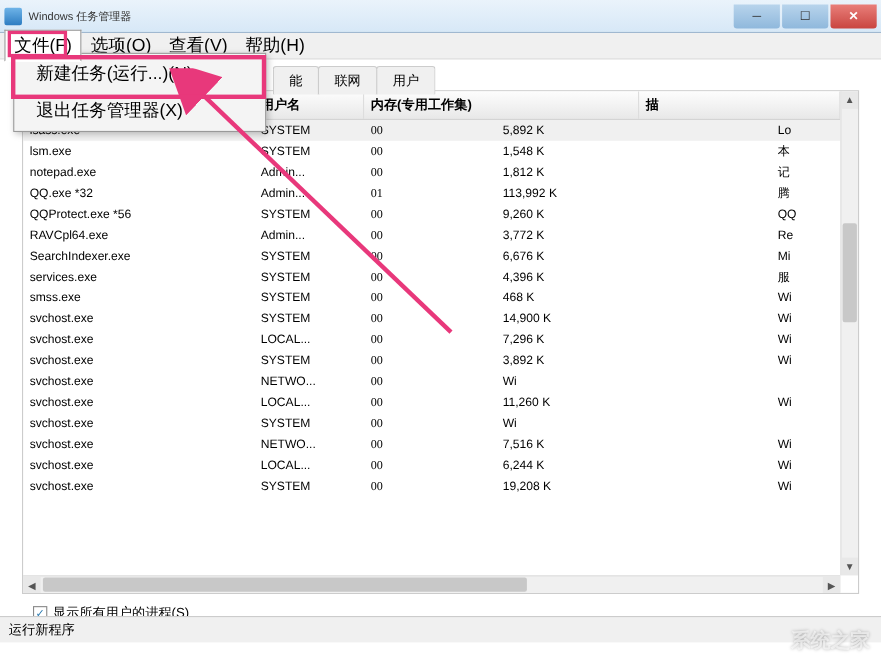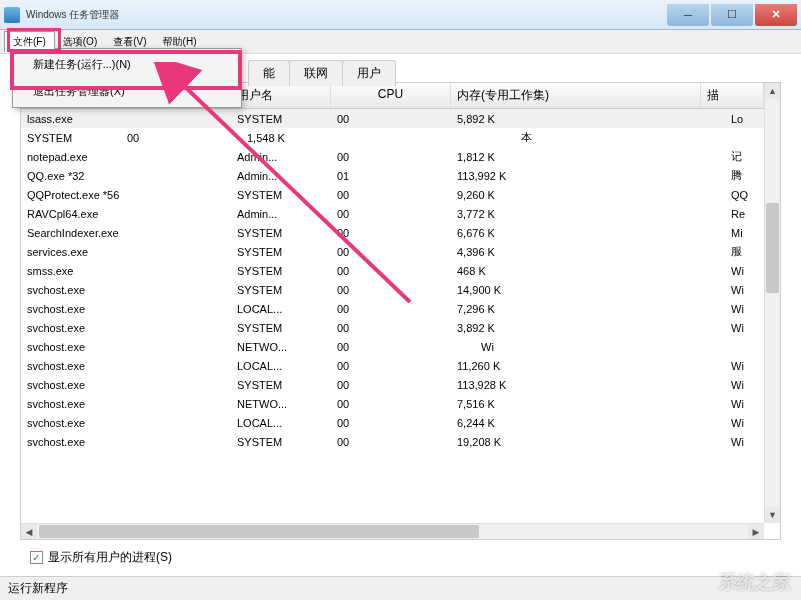--- a/index.html
+++ b/index.html
@@ -7,67 +7,67 @@
     
     .titlebar { height: 30px; background: linear-gradient(#eaf3fb, #d7e8f7); display: flex; align-items: center; padding: 0 4px; border-bottom: 1px solid #a0b8d0; }
     .titlebar-icon { width: 16px; height: 16px; background: linear-gradient(#6fb4e8, #2d7cc1); margin-right: 6px; border-radius: 2px; }
     .titlebar-title { font-size: 10px; color: #333; flex: 1; }
     .window-controls { display: flex; gap: 2px; }
     .win-btn { width: 42px; height: 22px; display: flex; align-items: center; justify-content: center; border-radius: 0 0 3px 3px; font-size: 11px; }
     .win-min { background: linear-gradient(#b8d4ec, #8fb8dc); color: #333; }
     .win-max { background: linear-gradient(#b8d4ec, #8fb8dc); color: #333; }
     .win-close { background: linear-gradient(#e97f7a, #c94540); color: #fff; font-weight: bold; }
     
-    .menubar { height: 24px; background: #f0f0f0; display: flex; align-items: center; padding: 0 4px; font-size: 10px; border-bottom: 1px solid #ddd; }
+    .menubar { height: 24px; background: #f0f0f0; display: flex; align-items: center; padding: 0 4px; font-size: 16px; border-bottom: 1px solid #ddd; }
     .menu-item { padding: 3px 8px; cursor: default; position: relative; }
     .menu-item.open { background: #fff; border: 1px solid #999; border-bottom: 1px solid #fff; z-index: 11; }
     
     .dropdown { position: absolute; top: 48px; left: 12px; background: #f4f4f4; border: 1px solid #999; box-shadow: 2px 2px 6px rgba(0,0,0,0.25); z-index: 10; width: 230px; padding: 2px; }
-    .dropdown-item { padding: 6px 18px; font-size: 11px; cursor: default; }
+    .dropdown-item { padding: 6px 18px; font-size: 16px; cursor: default; }
     
     .tabs { position: absolute; top: 60px; left: 20px; display: flex; font-size: 12px; z-index: 2; }
     .tab { padding: 4px 14px; background: #f0f0f0; border: 1px solid #ccc; border-bottom: none; border-radius: 3px 3px 0 0; margin-right: -1px; }
     
     .content-frame { position: absolute; top: 82px; left: 20px; right: 20px; bottom: 60px; border: 1px solid #ccc; background: #fff; }
     
     .table-container { position: absolute; top: 0; left: 0; right: 16px; bottom: 16px; overflow: hidden; }
     .table-header { display: flex; background: linear-gradient(#fdfdfd, #e8e8e8); border-bottom: 1px solid #ccc; font-size: 12px; }
-    .th { padding: 4px 6px; border-right: 1px solid #ddd; white-space: nowrap; overflow: hidden; }
+    .th { padding: 4px 6px; border-right: 1px solid #ddd; white-space: nowrap; overflow: hidden; font-weight: bold; }
     .th-name { width: 210px; }
     .th-user { width: 100px; }
     .th-cpu { width: 120px; text-align: center; }
     .th-mem { width: 250px; padding-right: 10px; }
     .th-desc { flex: 1; }
     
     .table-body { font-family: "Courier New", "SimSun", monospace; font-size: 11px; }
     .row { display: flex; height: 19px; align-items: center; }
     .row.selected { background: #f0f0f0; }
     .td { padding: 0 6px; white-space: nowrap; overflow: hidden; }
     .td-name { width: 210px; }
     .td-user { width: 100px; }
-    .td-cpu { width: 120px; }
+    .td-cpu { width: 120px; font-family: Liberation Serif, serif; }
     .td-mem { width: 250px; text-align: left; padding-right: 10px; font-feature-settings: "tnum"; }
-    .td-desc { flex: 1; margin-left: 24px; }
+    .td-desc { flex: 1; }
     
     .vscroll { position: absolute; top: 0; right: 0; bottom: 16px; width: 16px; background: #f0f0f0; border-left: 1px solid #ddd; }
     .vscroll-thumb { position: absolute; top: 120px; left: 1px; right: 1px; height: 90px; background: #c8c8c8; border-radius: 2px; }
     .vscroll-btn { position: absolute; left: 0; right: 0; height: 16px; background: #e8e8e8; display: flex; align-items: center; justify-content: center; font-size: 9px; color: #555; }
     .vscroll-up { top: 0; }
     .vscroll-down { bottom: 0; }
     
     .hscroll { position: absolute; bottom: 0; left: 0; right: 16px; height: 16px; background: #f0f0f0; border-top: 1px solid #ddd; }
     .hscroll-thumb { position: absolute; top: 1px; bottom: 1px; left: 18px; width: 440px; background: #c8c8c8; border-radius: 2px; }
     .hscroll-btn { position: absolute; top: 0; bottom: 0; width: 16px; background: #e8e8e8; display: flex; align-items: center; justify-content: center; font-size: 9px; color: #555; }
     .hscroll-left { left: 0; }
     .hscroll-right { right: 0; }
     
     .checkbox-row { position: absolute; bottom: 34px; left: 30px; font-size: 12px; display: flex; align-items: center; gap: 5px; }
     .checkbox { width: 13px; height: 13px; border: 1px solid #888; background: #fff; display: inline-flex; align-items: center; justify-content: center; font-size: 10px; color: #2a7ab0; }
     
-    .statusbar { position: absolute; bottom: 0; left: 0; right: 0; height: 24px; background: #f0f0f0; border-top: 1px solid #ccc; font-size: 12px; padding: 4px 8px; display: flex; align-items: center; }
+    .statusbar { position: absolute; bottom: 16px; left: 0; right: 0; height: 24px; background: #f0f0f0; border-top: 1px solid #ccc; font-size: 12px; padding: 4px 8px; display: flex; align-items: center; }
     
     
     .highlight-file { position: absolute; top: 28px; left: 7px; width: 54px; height: 24px; border: 3px solid #e8387b; z-index: 20; pointer-events: none; }
     .highlight-newtask { position: absolute; top: 50px; left: 10px; width: 232px; height: 40px; border: 4px solid #e8387b; z-index: 20; pointer-events: none; }
     .arrow-svg { position: absolute; top: 62px; left: 150px; z-index: 19; pointer-events: none; }
     
     .watermark { position: absolute; bottom: 6px; right: 10px; font-size: 18px; color: rgba(255,255,255,0.6); font-weight: bold; text-shadow: 0 0 3px rgba(0,0,0,0.3); pointer-events: none; text-align: center; }
   </style>
 </head>
 <body>
@@ -98,33 +98,33 @@
   <div class="tab">能</div>
   <div class="tab">联网</div>
   <div class="tab">用户</div>
 </div>
 
 <div class="content-frame">
   <div class="table-container">
     <div class="table-header">
       <div class="th th-name">映像名称</div>
       <div class="th th-user">用户名</div>
-      <div class="th th-cpu">CPU</div>
       <div class="th th-mem">内存(专用工作集)</div>
       <div class="th th-desc">描</div>
     </div>
     <div class="table-body" id="tbody">
         <div class="row selected">
           <div class="td td-name">lsass.exe</div>
           <div class="td td-user">SYSTEM</div>
           <div class="td td-cpu">00</div>
           <div class="td td-mem">5,892 K</div>
           <div class="td td-desc">Lo</div>
         </div>
         <div class="row">
+          <div class="td td-name">lsm.exe</div>
           <div class="td td-user">SYSTEM</div>
           <div class="td td-cpu">00</div>
           <div class="td td-mem">1,548 K</div>
           <div class="td td-desc">本</div>
         </div>
         <div class="row">
           <div class="td td-name">notepad.exe</div>
           <div class="td td-user">Admin...</div>
           <div class="td td-cpu">00</div>
           <div class="td td-mem">1,812 K</div>
@@ -203,21 +203,20 @@
           <div class="td td-name">svchost.exe</div>
           <div class="td td-user">LOCAL...</div>
           <div class="td td-cpu">00</div>
           <div class="td td-mem">11,260 K</div>
           <div class="td td-desc">Wi</div>
         </div>
         <div class="row">
           <div class="td td-name">svchost.exe</div>
           <div class="td td-user">SYSTEM</div>
           <div class="td td-cpu">00</div>
-          <div class="td td-mem">113,928 K</div>
           <div class="td td-desc">Wi</div>
         </div>
         <div class="row">
           <div class="td td-name">svchost.exe</div>
           <div class="td td-user">NETWO...</div>
           <div class="td td-cpu">00</div>
           <div class="td td-mem">7,516 K</div>
           <div class="td td-desc">Wi</div>
         </div>
         <div class="row">

